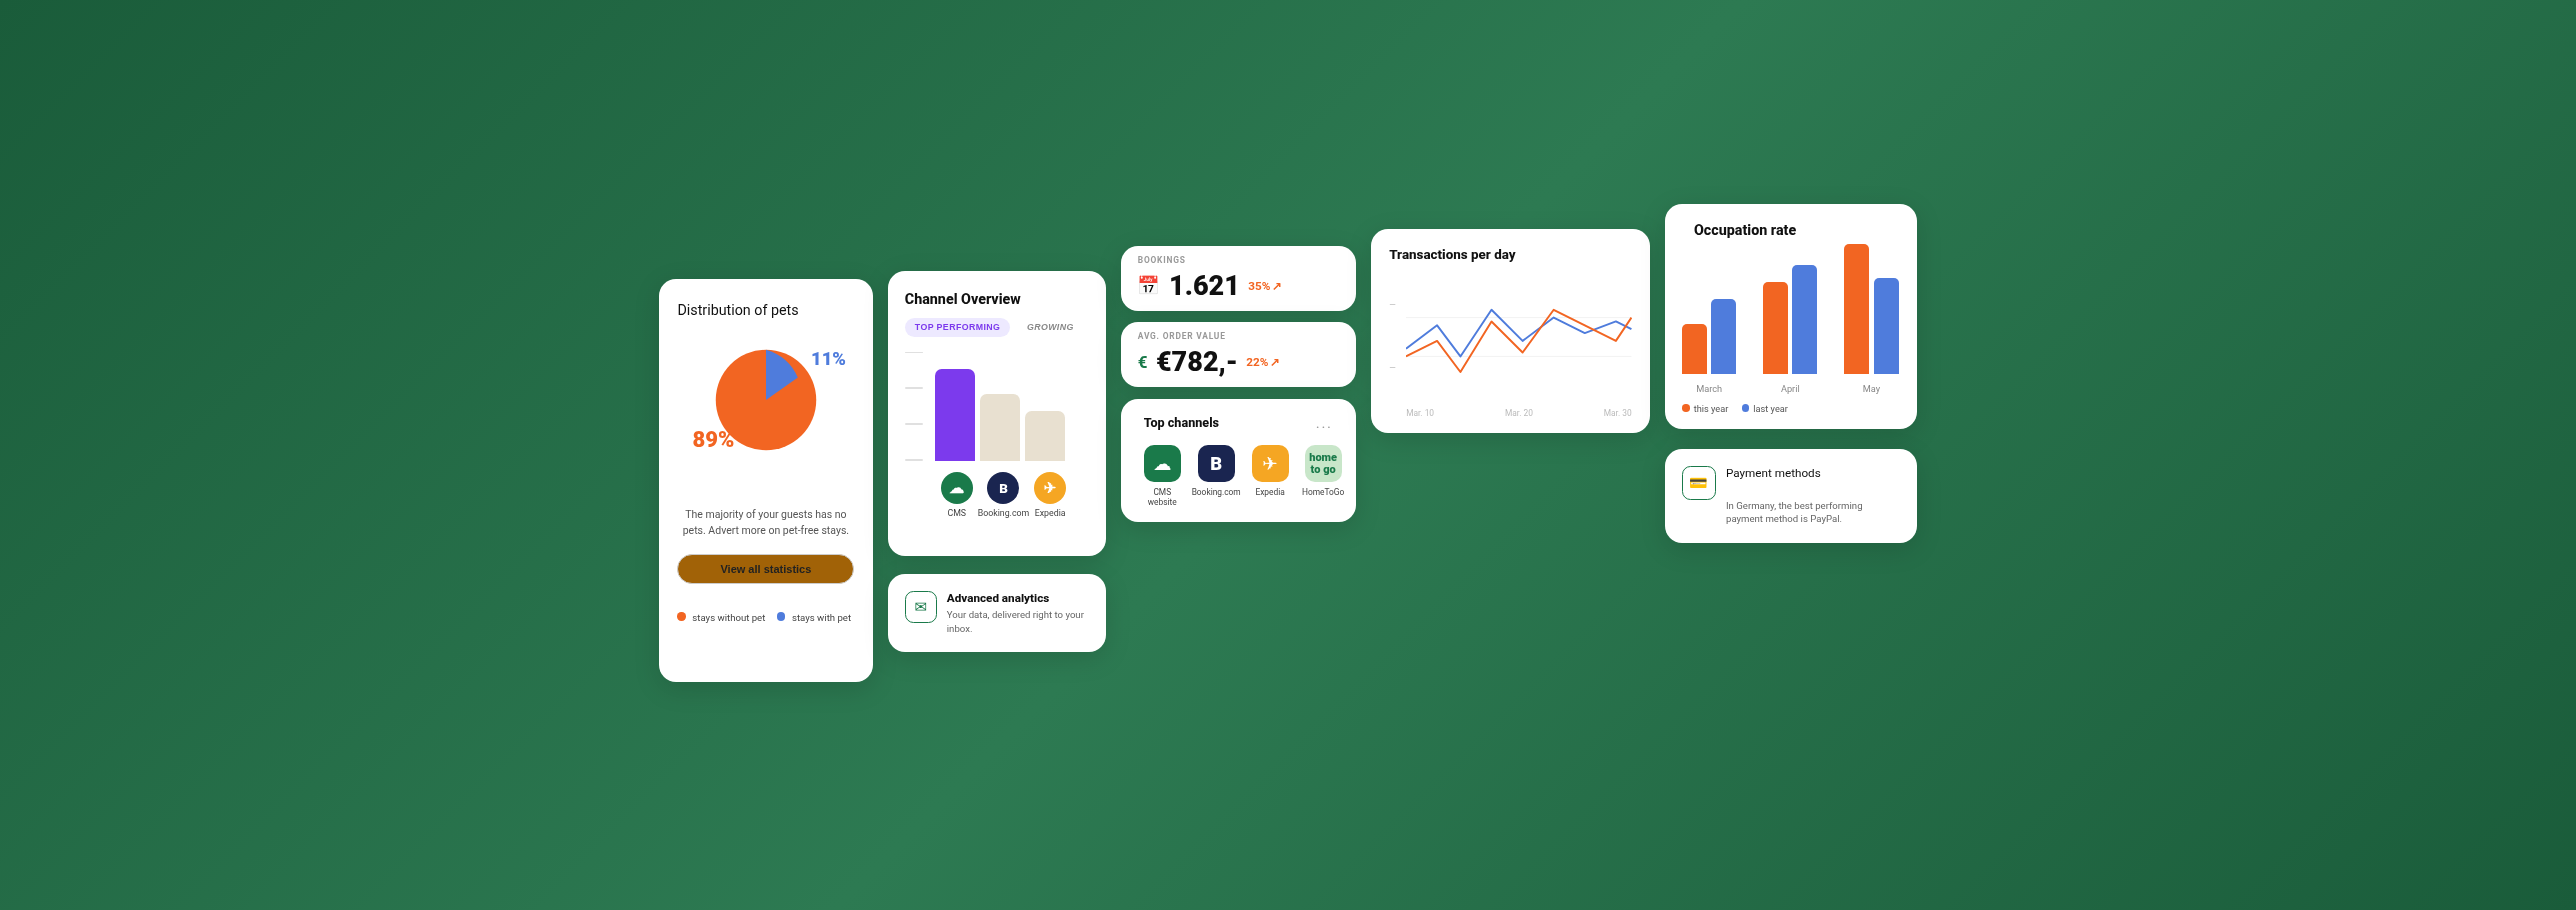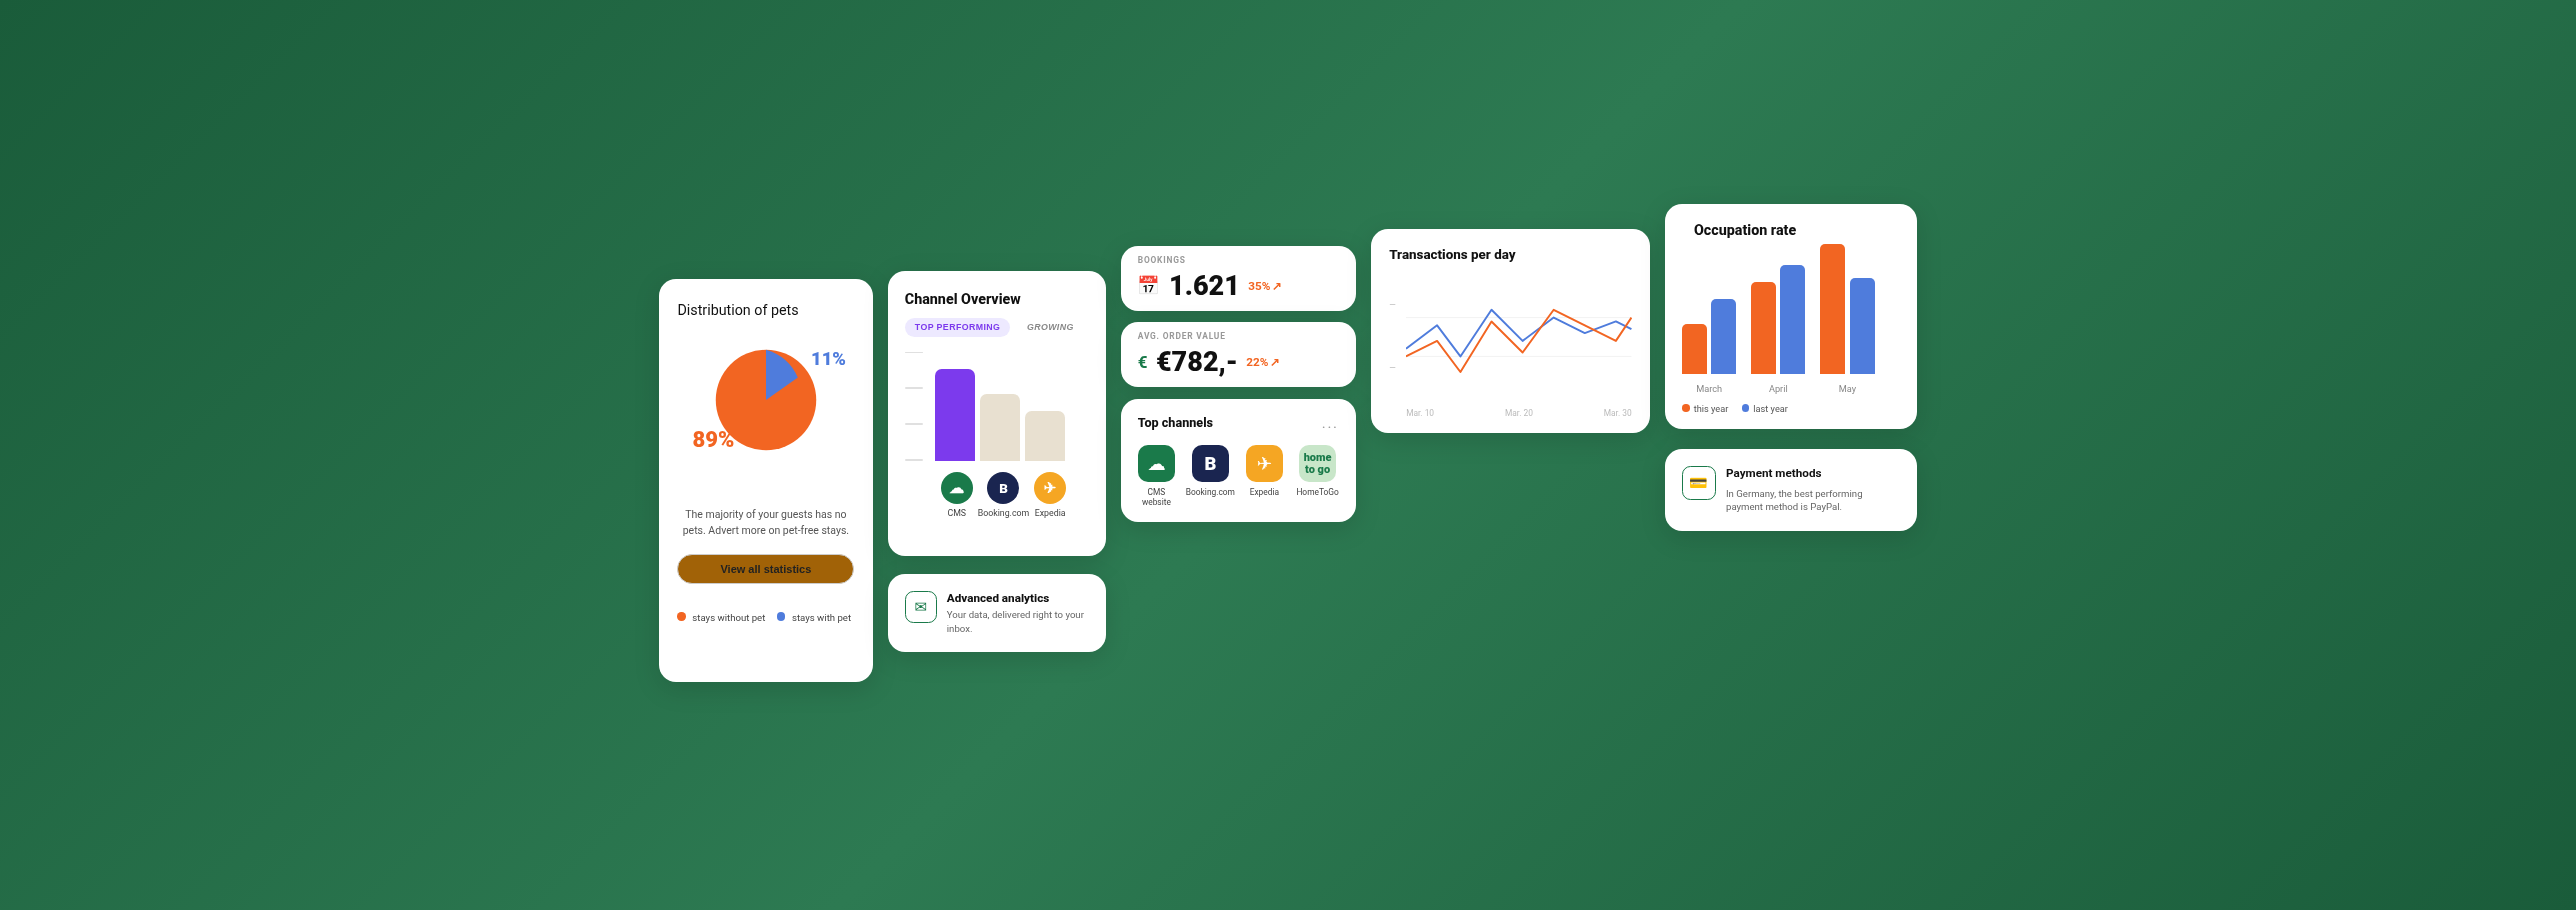--- a/index.html
+++ b/index.html
@@ -275,21 +275,21 @@
       color: #f26522;
       display: flex;
       align-items: center;
       gap: 1.7px;
       justify-content: flex-end;
     }
 
     
     .card-top-channels {
       width: 235px;
-      padding: 15px 17px;
+      padding: 15px 23px;
     }
     .top-channels-header {
       display: flex;
       justify-content: space-between;
       align-items: center;
       margin-bottom: 13.4px;
     }
     .top-channels-header h3 {
       font-size: 12.6px;
       font-weight: 800;
@@ -384,21 +384,21 @@
       font-size: 14.3px;
       font-weight: 800;
       color: #111;
       margin-bottom: 13.4px;
       margin-left: 12px;
     }
     .bar-chart-area {
       height: 143px;
       display: flex;
       align-items: flex-end;
-      gap: 15px;
+      gap: 27px;
       margin-bottom: 8.4px;
       position: relative;
     }
     .bar-group {
       display: flex;
       gap: 4.2px;
       align-items: flex-end;
       flex-direction: column;
       align-items: center;
     }
@@ -453,23 +453,23 @@
       border: 1.7px solid #1a7a4a;
       display: flex;
       align-items: center;
       justify-content: center;
       flex-shrink: 0;
       color: #1a7a4a;
       font-size: 15px;
     }
     .payment-text h3 {
       font-size: 11.7px;
-      font-weight: 700;
+      font-weight: 400;
       color: #111;
-      margin-bottom: 7px;
+      margin-bottom: 19px;
     }
     .payment-text p {
       font-size: 9.6px;
       color: #666;
       line-height: 1.4;
     }
 
     .col-right {
       display: flex;
       flex-direction: column;

